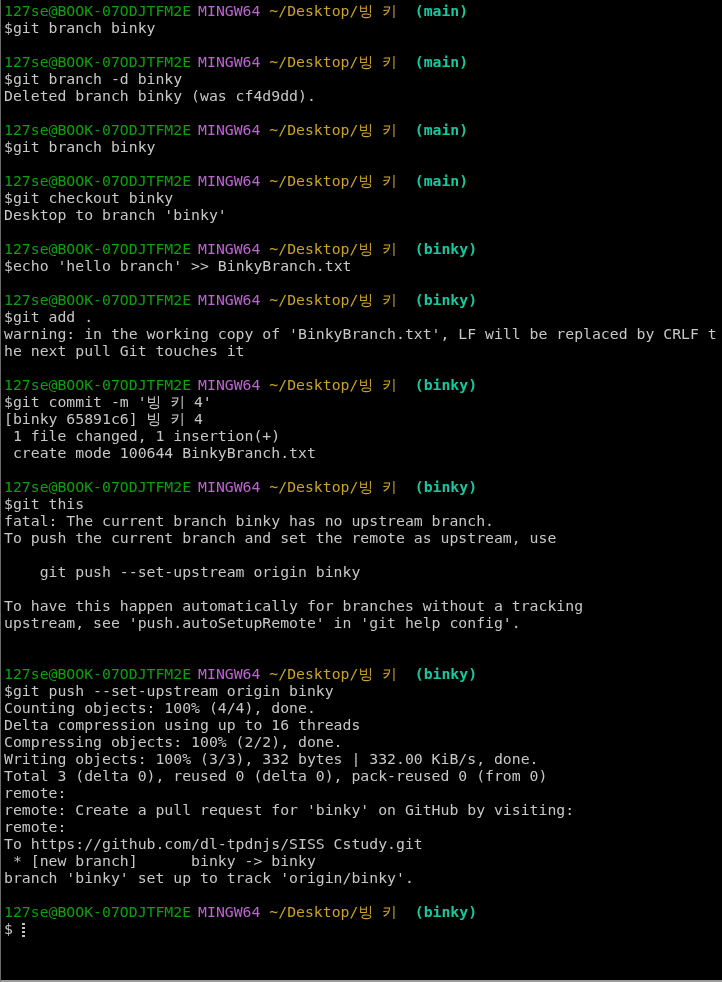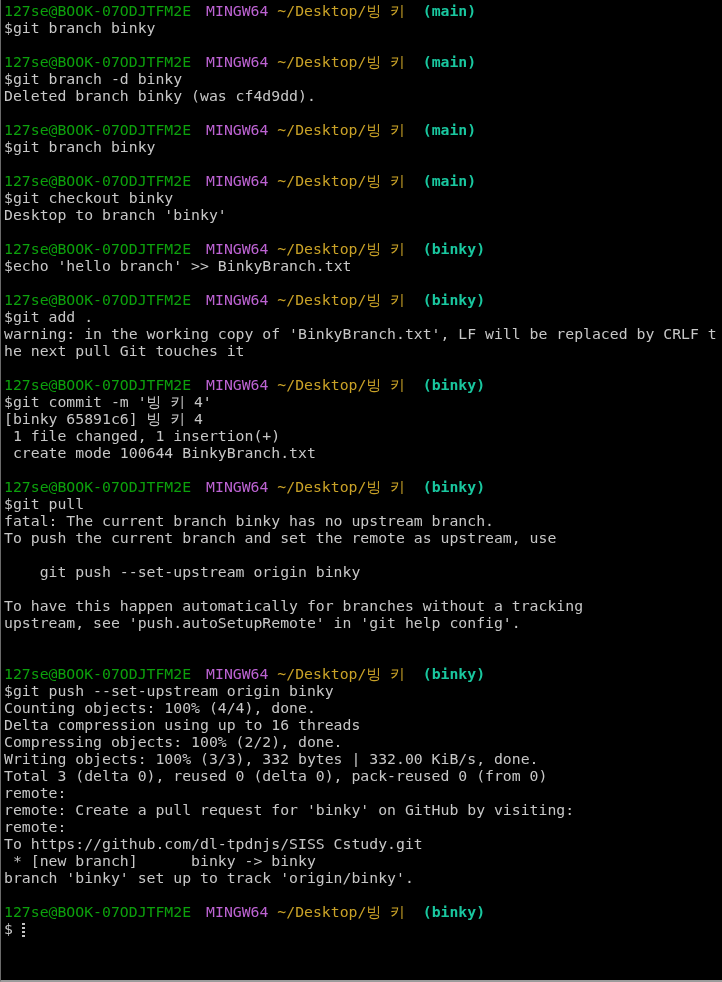--- a/index.html
+++ b/index.html
@@ -13,21 +13,21 @@
     width:722px;height:982px;
     background:var(--bg,#000);
     color:var(--fg,#c7c7c7);
     border-left:1px solid #6a6a6a;
     border-bottom:2px solid #9b9b9b;
     padding:2px 0 0 3px;
     cursor:text;
   }
   .line{height:17px;white-space:pre;overflow:hidden;}
   .u{color:var(--c-user,#0ca10c);}
-  .e{color:var(--c-env,#bd63d3);margin-left:15px;}
+  .e{color:var(--c-env,#bd63d3);margin-left:7px;}
   .p{color:var(--c-path,#c9a227);margin-left:8.9px;}
   .b{color:var(--c-branch,#19c79f);margin-left:17.8px;font-weight:bold;}
   .cmdtext{margin-left:0;}
   .cursor{
     display:inline-block;width:3px;height:14px;
     margin-left:8.9px;vertical-align:text-bottom;
     background-image:repeating-linear-gradient(to bottom,#c4c4c4 0px,#c4c4c4 2px,transparent 2px,transparent 4px);
   }
 </style>
 </head>
@@ -57,21 +57,21 @@
       <div class="line">warning: in the working copy of 'BinkyBranch.txt', LF will be replaced by CRLF t</div>
       <div class="line">he next pull Git touches it</div>
       <div class="line"></div>
       <div class="line"><span class="u">127se@BOOK-07ODJTFM2E</span><span class="e">MINGW64</span><span class="p">~/Desktop/빙 키</span><span class="b">(binky)</span></div>
       <div class="line"><span class="d">$</span><span class="cmdtext">git commit -m '빙 키 4'</span></div>
       <div class="line">[binky 65891c6] 빙 키 4</div>
       <div class="line"> 1 file changed, 1 insertion(+)</div>
       <div class="line"> create mode 100644 BinkyBranch.txt</div>
       <div class="line"></div>
       <div class="line"><span class="u">127se@BOOK-07ODJTFM2E</span><span class="e">MINGW64</span><span class="p">~/Desktop/빙 키</span><span class="b">(binky)</span></div>
-      <div class="line"><span class="d">$</span><span class="cmdtext">git pull</span></div>
+      <div class="line"><span class="d">$</span><span class="cmdtext">git this</span></div>
       <div class="line">fatal: The current branch binky has no upstream branch.</div>
       <div class="line">To push the current branch and set the remote as upstream, use</div>
       <div class="line"></div>
       <div class="line">    git push --set-upstream origin binky</div>
       <div class="line"></div>
       <div class="line">To have this happen automatically for branches without a tracking</div>
       <div class="line">upstream, see 'push.autoSetupRemote' in 'git help config'.</div>
       <div class="line"></div>
       <div class="line"></div>
       <div class="line"><span class="u">127se@BOOK-07ODJTFM2E</span><span class="e">MINGW64</span><span class="p">~/Desktop/빙 키</span><span class="b">(binky)</span></div>

